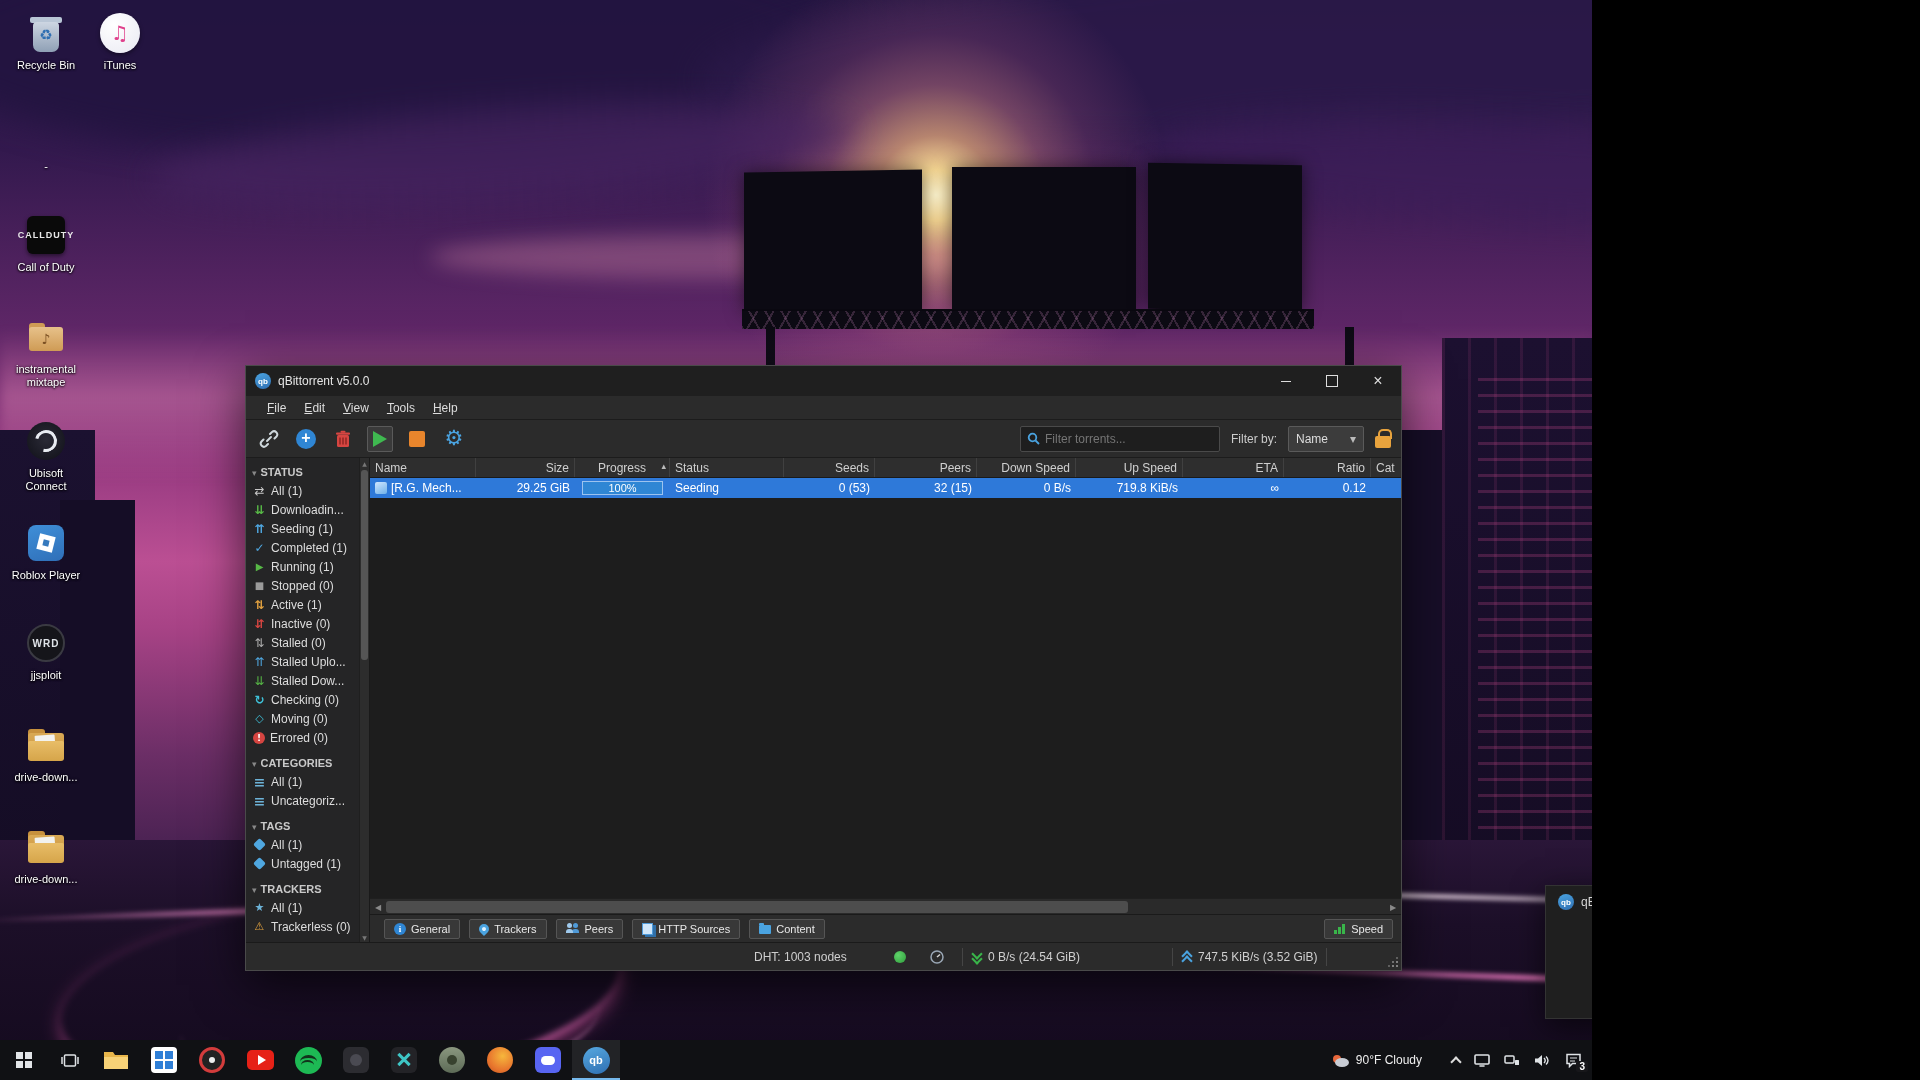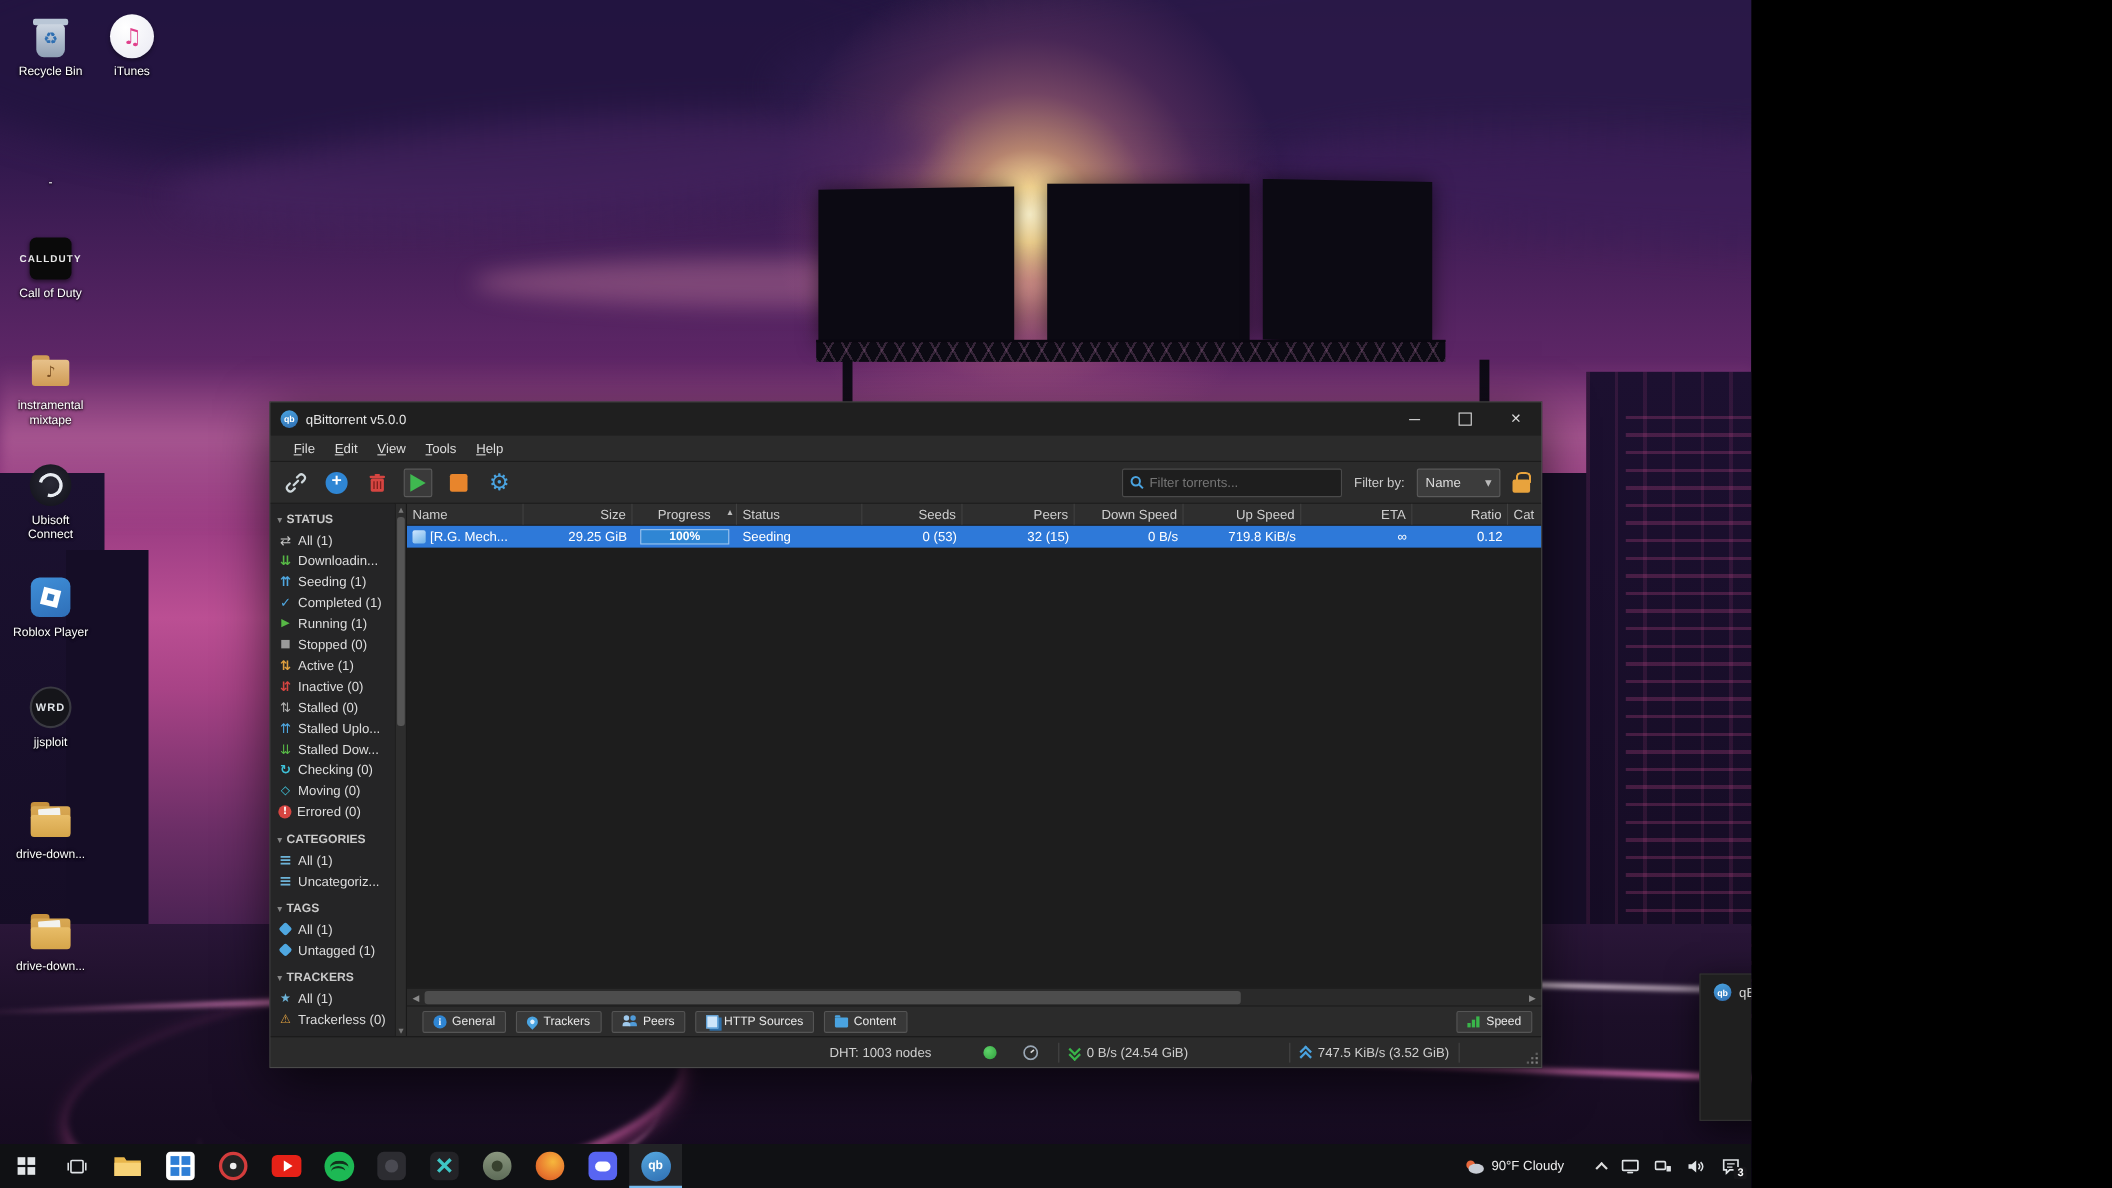--- a/index.html
+++ b/index.html
@@ -170,21 +170,21 @@
   .t-head { display:flex; height:20px; background:#2e2e2e; border-bottom:1px solid #1a1a1a; color:#cfcfcf; flex:none; }
   .th { padding:3px 5px; border-right:1px solid #404040; font-size:12px; position:relative; white-space:nowrap; overflow:hidden; cursor:pointer; }
   .th:last-child { border-right:none; }
   .ar { text-align:right; } .ac { text-align:center; }
   .c-name{width:106px} .c-size{width:99px} .c-prog{width:95px} .c-status{width:114px} .c-seeds{width:91px}
   .c-peers{width:102px} .c-dspeed{width:99px} .c-uspeed{width:107px} .c-eta{width:101px} .c-ratio{width:87px} .c-cat{flex:1;min-width:20px}
   .sort-arrow { position:absolute; right:3px; top:3px; color:#bbb; font-size:9px; font-family:"DejaVu Sans",sans-serif; }
   .sort-arrow::before { content:"▴"; }
   .t-row { display:flex; height:20px; background:#2e79d9; color:#fff; flex:none; cursor:pointer; }
   .td { padding:2px 5px; font-size:12px; white-space:nowrap; overflow:hidden; display:flex; align-items:center; }
-  .td.ar { justify-content:flex-end; } .td.ac { justify-content:center;font-weight:bold; }
+  .td.ar { justify-content:flex-end; } .td.ac { justify-content:center; }
   .row-icon { width:12px; min-width:12px; height:12px; margin-right:4px; border-radius:2px;
     background:linear-gradient(150deg,#cfe6ff,#6fb1e8); }
   .pbar { flex:1; height:14px; border:1px solid #9cc3ef; background:#2f86d4; display:flex; align-items:center;
     justify-content:center; font-size:11px; margin:0 2px; }
   .t-empty { flex:1; background:#1d1d1d; }
   .hscroll { height:16px; background:#2a2a2a; border-top:1px solid #1f1f1f; position:relative; flex:none; }
   .hs-left,.hs-right { position:absolute; top:0; width:16px; height:16px; display:flex; align-items:center;
     justify-content:center; color:#8a8a8a; font-size:8px; font-family:"DejaVu Sans",sans-serif; cursor:pointer; }
   .hs-left{left:0} .hs-right{right:0}
   .hs-left::before{content:"◀"} .hs-right::before{content:"▶"}

